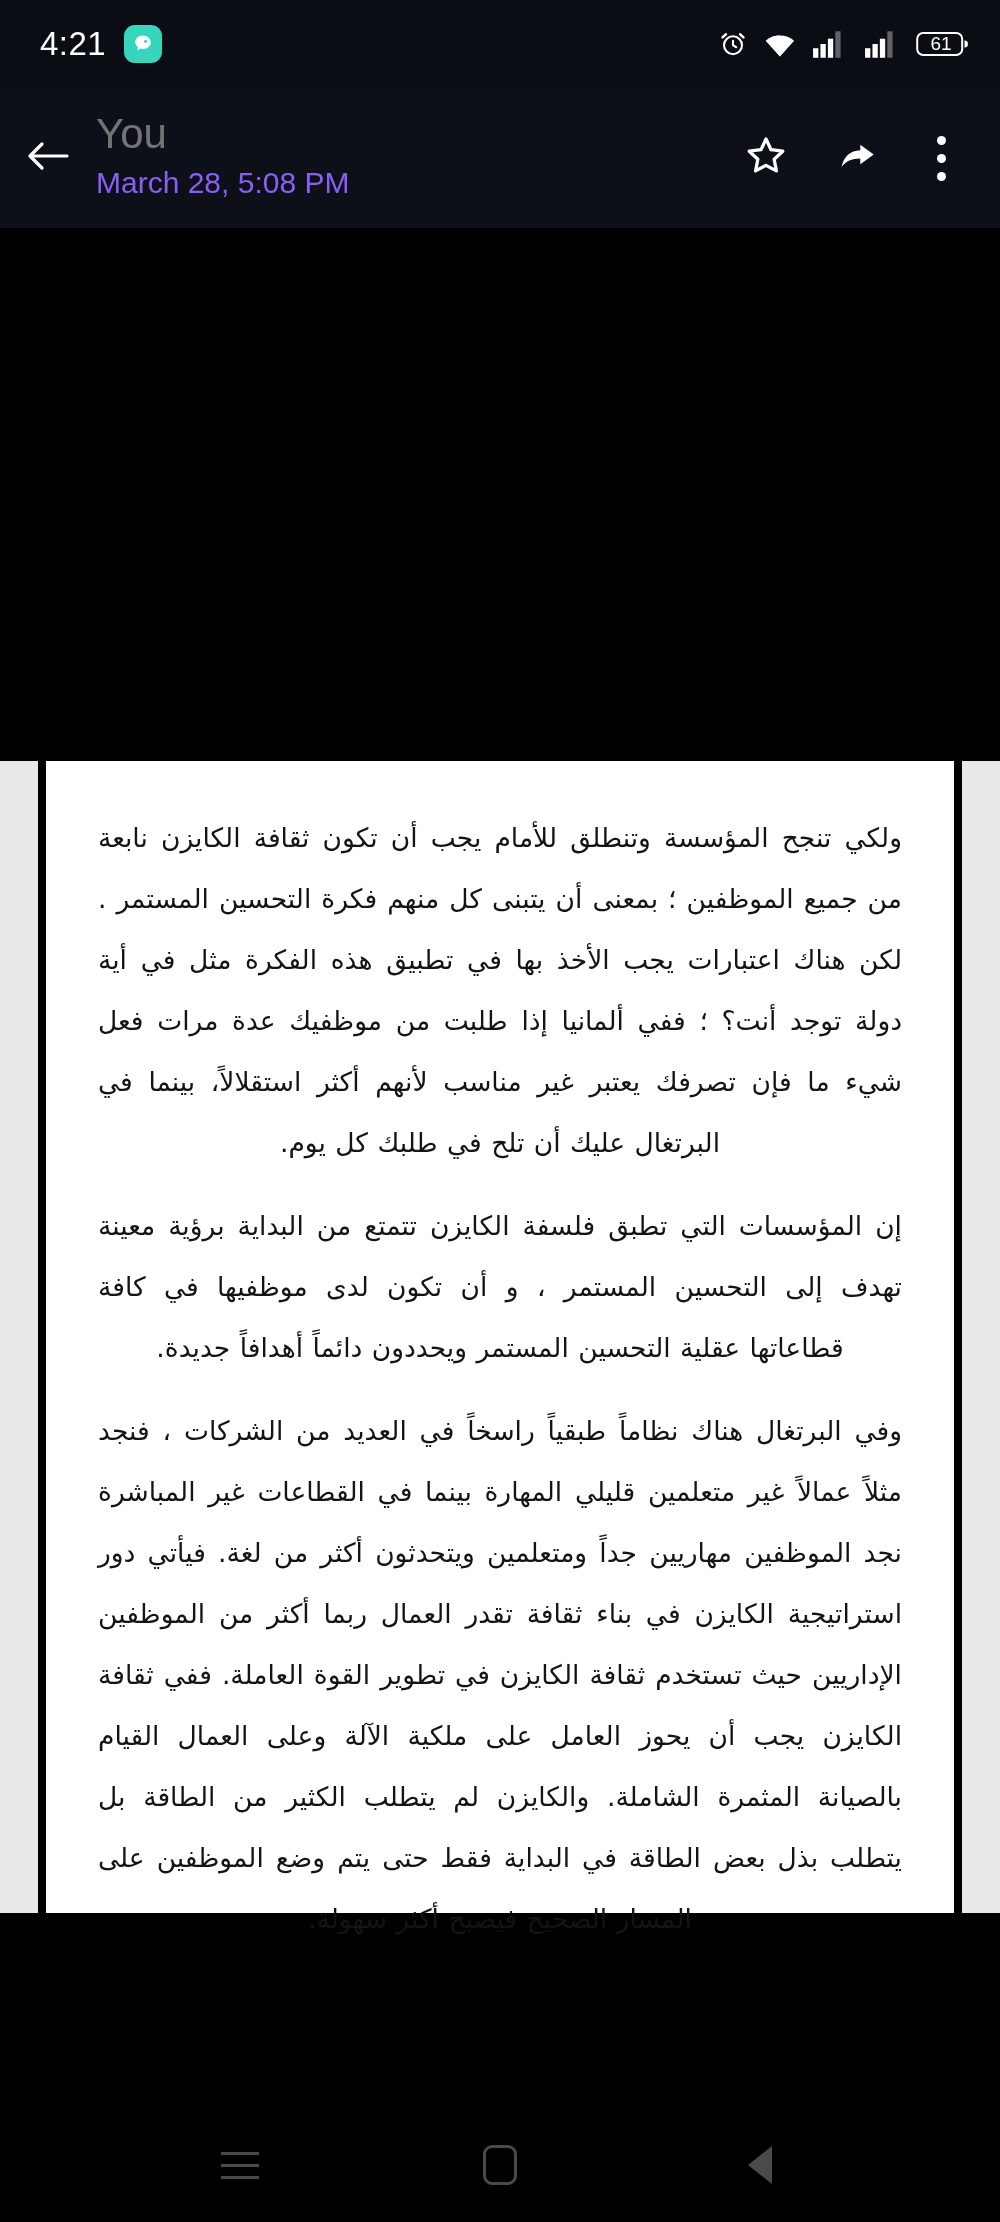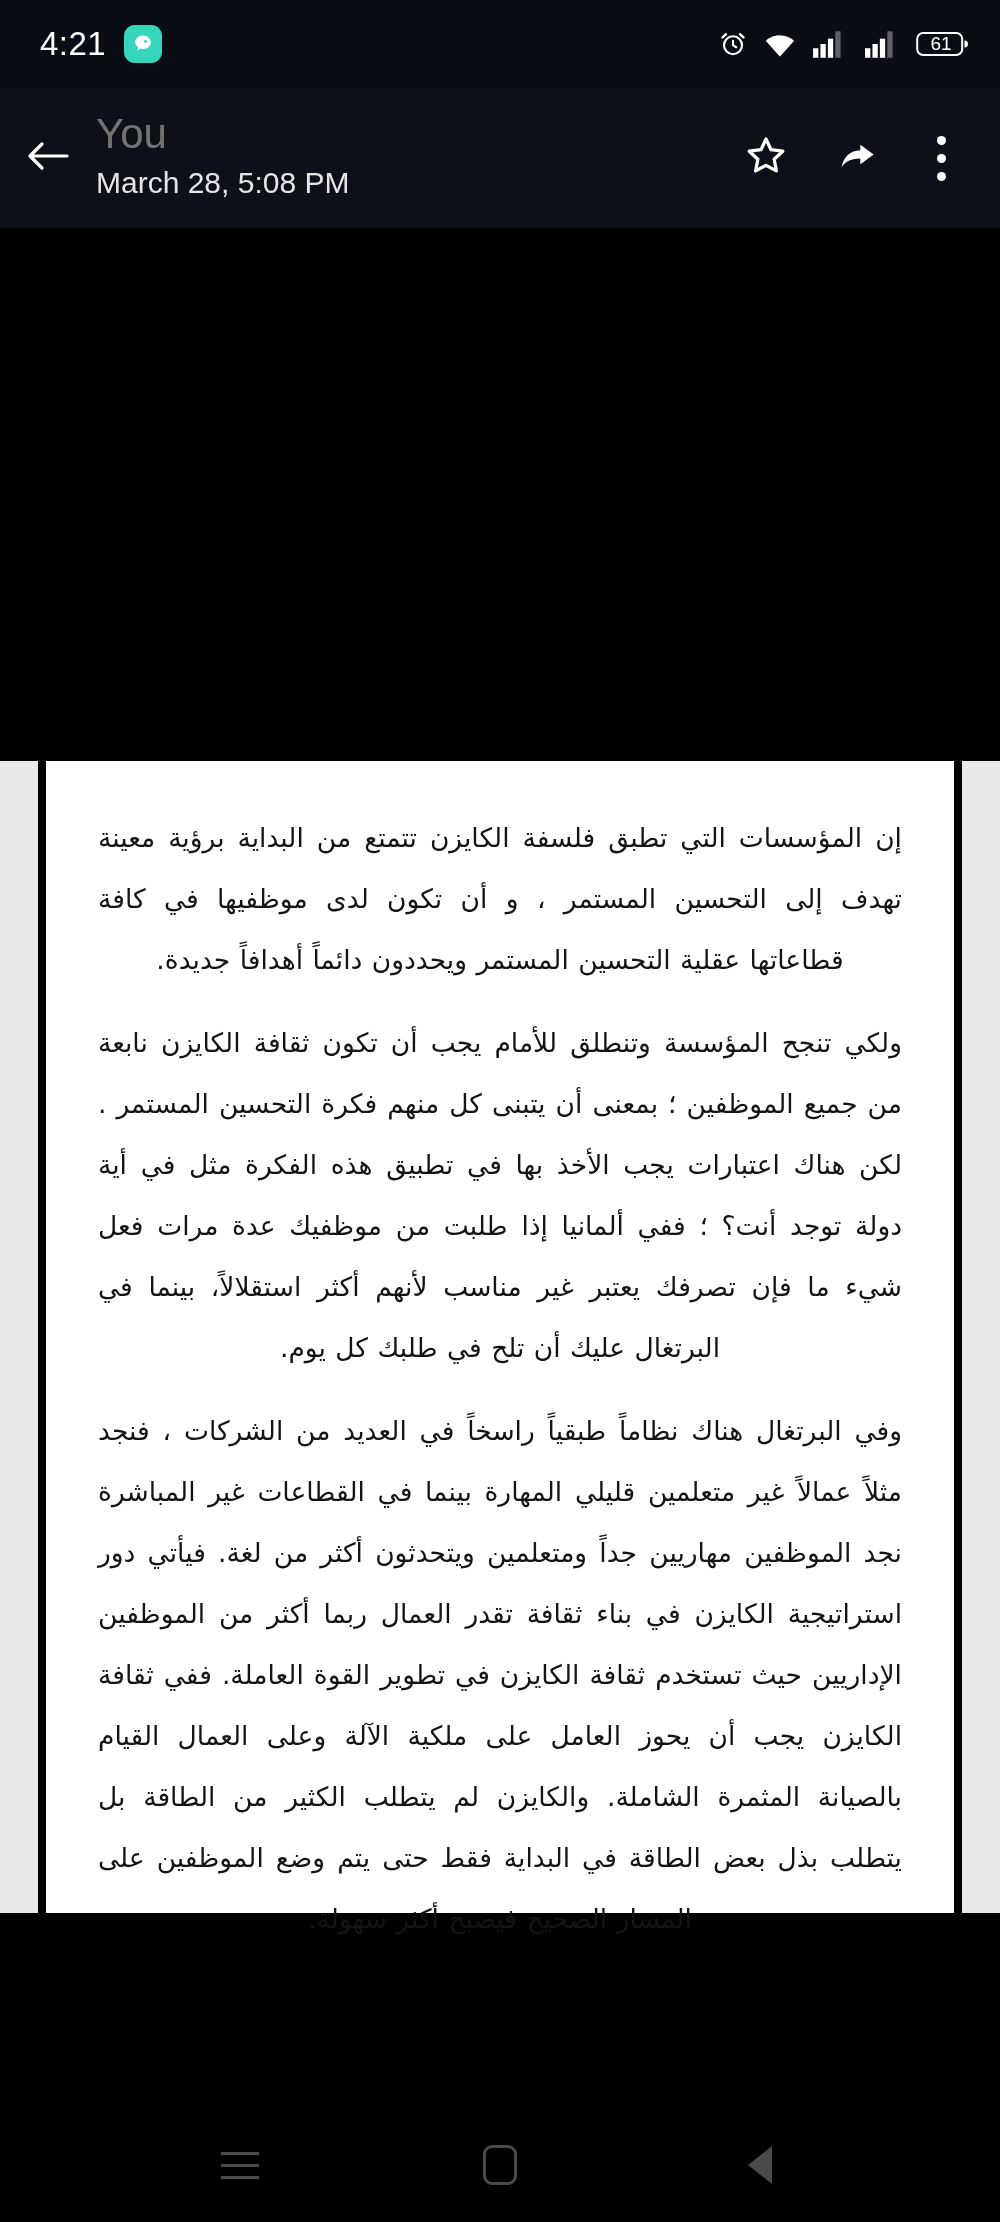--- a/index.html
+++ b/index.html
@@ -40,21 +40,21 @@
     background:#0e1019;
     display:flex; align-items:center;
   }
   .back-btn{
     width:96px; height:140px;
     display:flex; align-items:center; justify-content:center;
     cursor:pointer;
   }
   .appbar-titles{ flex:1; display:flex; flex-direction:column; justify-content:center; gap:2px; padding-bottom:4px;}
   .appbar-title{ color:#737373; font-size:42px; line-height:1.08; font-weight:400; }
-  .appbar-sub{ color:#e5e5e5; font-size:30px; line-height:1.15; font-weight:400;margin-top:8px; }
+  .appbar-sub{ color:#8b5cf6; font-size:30px; line-height:1.15; font-weight:400;margin-top:8px; }
   .appbar-actions{ display:flex; align-items:center; gap:0; padding-right:22px; }
   .abtn{
     width:92px; height:140px;
     display:flex; align-items:center; justify-content:center; cursor:pointer;
   }
   .abtn.narrow{ width:74px; }
   .dots{ display:flex; flex-direction:column; gap:9px; align-items:center; }
   .dots i{ width:9px; height:9px; border-radius:50%; background:#fff; display:block; }
 
   
@@ -217,22 +217,22 @@
     </div>
   </div>
 
   <div class="content">
 
     <div class="page-strip left"></div>
     <div class="page-strip right"></div>
 
     <div class="doc-page">
       <div class="doc-inner">
+        <p class="para">ولكي تنجح المؤسسة وتنطلق للأمام يجب أن تكون ثقافة الكايزن نابعة من جميع الموظفين ؛ بمعنى أن يتبنى كل منهم فكرة التحسين المستمر . لكن هناك اعتبارات يجب الأخذ بها في تطبيق هذه الفكرة مثل في أية دولة توجد أنت؟ ؛ ففي ألمانيا إذا طلبت من موظفيك عدة مرات فعل شيء ما فإن تصرفك يعتبر غير مناسب لأنهم أكثر استقلالاً، بينما في البرتغال عليك أن تلح في طلبك كل يوم.</p>
         <p class="para">إن المؤسسات التي تطبق فلسفة الكايزن تتمتع من البداية برؤية معينة تهدف إلى التحسين المستمر ، و أن تكون لدى موظفيها في كافة قطاعاتها عقلية التحسين المستمر ويحددون دائماً أهدافاً جديدة.</p>
-        <p class="para">ولكي تنجح المؤسسة وتنطلق للأمام يجب أن تكون ثقافة الكايزن نابعة من جميع الموظفين ؛ بمعنى أن يتبنى كل منهم فكرة التحسين المستمر . لكن هناك اعتبارات يجب الأخذ بها في تطبيق هذه الفكرة مثل في أية دولة توجد أنت؟ ؛ ففي ألمانيا إذا طلبت من موظفيك عدة مرات فعل شيء ما فإن تصرفك يعتبر غير مناسب لأنهم أكثر استقلالاً، بينما في البرتغال عليك أن تلح في طلبك كل يوم.</p>
         <p class="para">وفي البرتغال هناك نظاماً طبقياً راسخاً في العديد من الشركات ، فنجد مثلاً عمالاً غير متعلمين قليلي المهارة بينما في القطاعات غير المباشرة نجد الموظفين مهاريين جداً ومتعلمين ويتحدثون أكثر من لغة. فيأتي دور استراتيجية الكايزن في بناء ثقافة تقدر العمال ربما أكثر من الموظفين الإداريين حيث تستخدم ثقافة الكايزن في تطوير القوة العاملة. ففي ثقافة الكايزن يجب أن يحوز العامل على ملكية الآلة وعلى العمال القيام بالصيانة المثمرة الشاملة. والكايزن لم يتطلب الكثير من الطاقة بل يتطلب بذل بعض الطاقة في البداية فقط حتى يتم وضع الموظفين على المسار الصحيح فيصبح أكثر سهولة.</p>
       </div>
     </div>
 
   </div>
 
   <div class="navbar">
     <div class="navbtn">
       <span class="hamb">
           <i></i>

